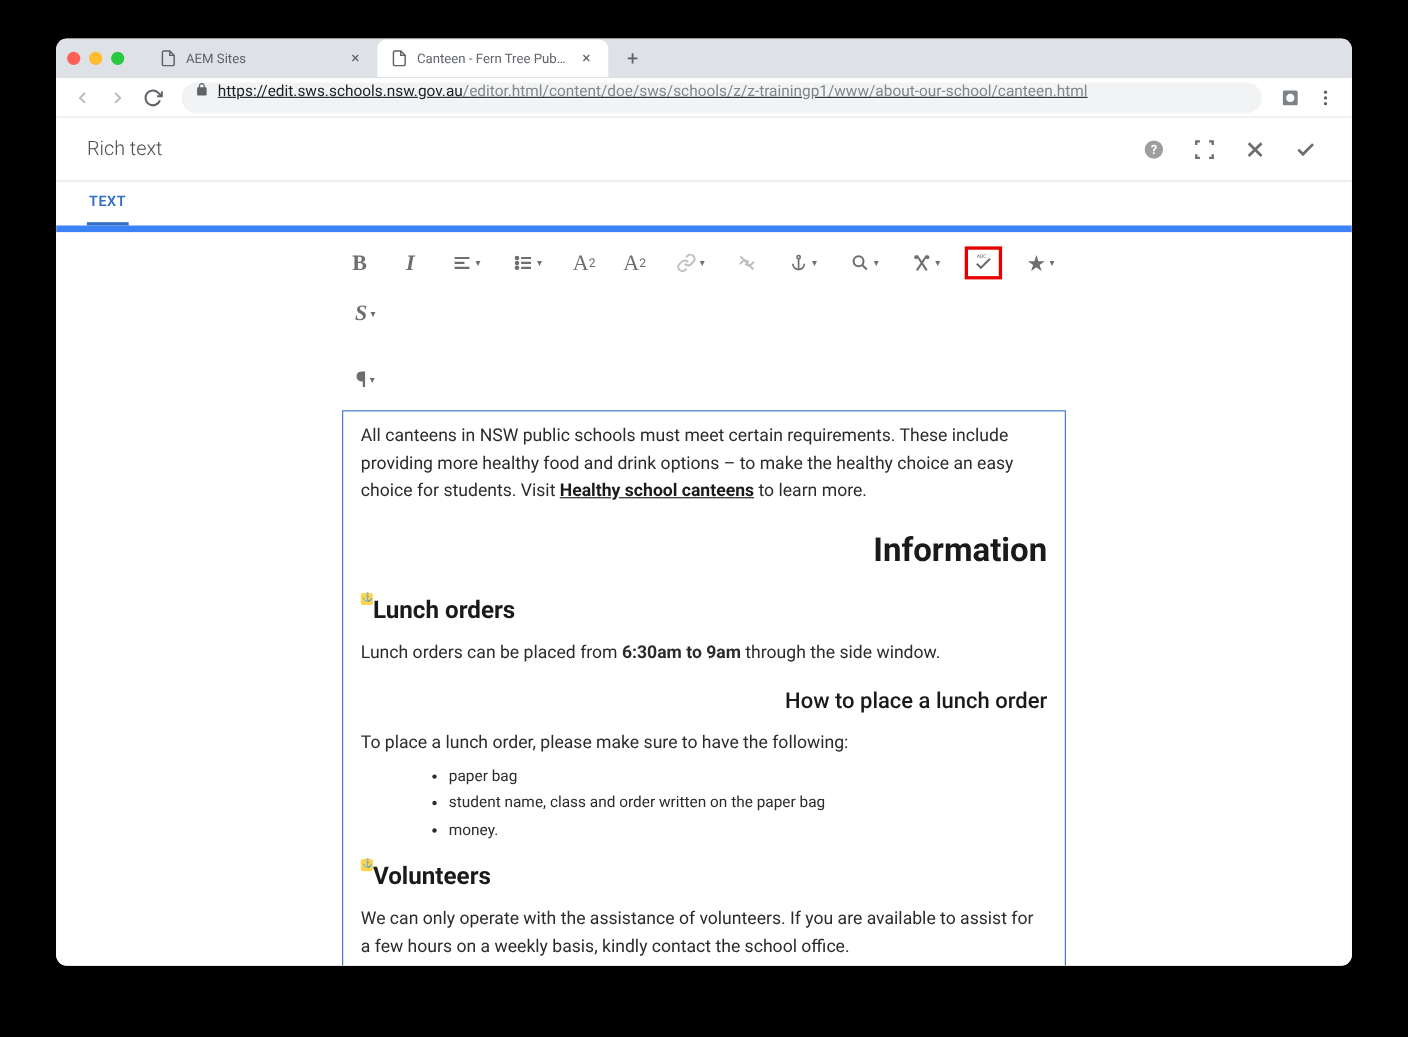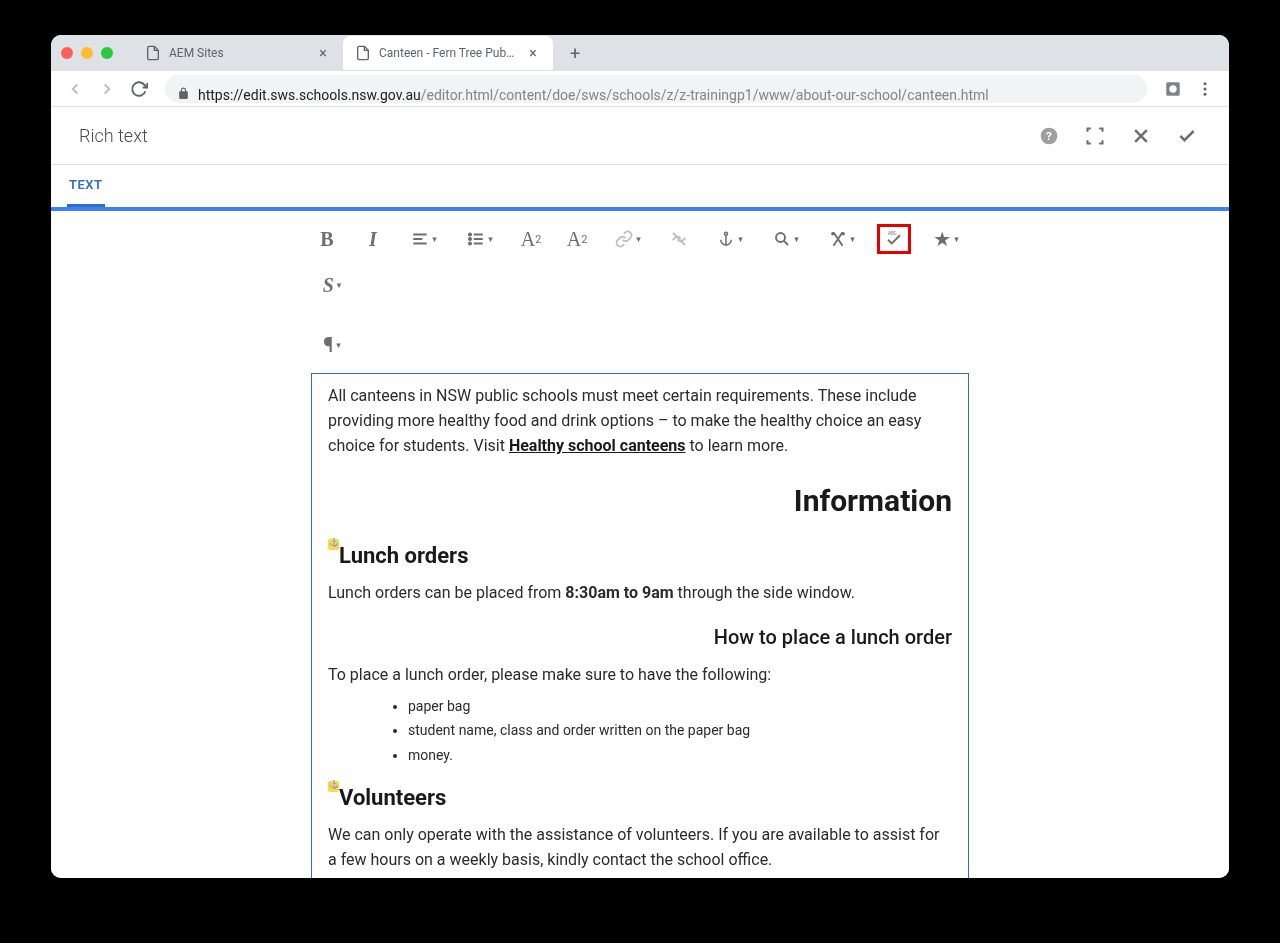--- a/index.html
+++ b/index.html
@@ -118,26 +118,27 @@
     }
     .nav-btn.disabled {
       color: #bdbdbd;
     }
     .address-bar {
       flex: 1;
       height: 28px;
       background: #f1f3f4;
       border-radius: 14px;
       display: flex;
-      align-items: flex-end;
+      align-items: flex-start;
       padding: 0 12px;
       gap: 8px;
       font-size: 14px;
       color: #202124;
       margin: 0 8px;
+      text-decoration: underline;
     }
     .lock-icon {
       color: #5f6368;
       font-size: 13px;
     }
     .url-text .url-domain {
       color: #202124;
     }
     .url-text .url-path {
       color: #80868b;
@@ -181,22 +182,22 @@
       align-items: center;
       justify-content: center;
       color: #6e6e6e;
       cursor: pointer;
     }
     .header-btn svg { width: 20px; height: 20px; }
     .tabs-row {
       height: 46px;
       display: flex;
       align-items: stretch;
-      padding: 0 16px;
-      border-bottom: 4px solid #3b82f6;
+      padding: 0 28px;
+      border-bottom: 6px solid #3b82f6;
     }
     .editor-tab {
       display: flex;
       align-items: center;
       font-size: 13px;
       font-weight: 600;
       letter-spacing: 0.5px;
       color: #326ec8;
       border-bottom: 3px solid #326ec8;
       padding: 0 2px;
@@ -504,21 +505,21 @@
     <div class="editor-area">
       <p class="body-text">
         <span>All canteens in NSW public schools must meet certain requirements. These include providing more healthy food and drink options – to make the healthy choice an easy choice for students. Visit </span><a href="#">Healthy school canteens</a><span> to learn more.</span>
       </p>
       <h2>Information</h2>
       <h3>
           <span class="anchor-marker"></span>
           <span>Lunch orders</span>
         </h3>
       <p class="body-text">
-        <span>Lunch orders can be placed from </span><strong>8:30am to 9am</strong><span> through the side window.</span>
+        <span>Lunch orders can be placed from </span><strong>6:30am to 9am</strong><span> through the side window.</span>
       </p>
       <h4>How to place a lunch order</h4>
       <p class="body-text">To place a lunch order, please make sure to have the following:</p>
       <ul>
         <li>paper bag</li>
         <li>student name, class and order written on the paper bag</li>
         <li>money.</li>
       </ul>
       <h3>
           <span class="anchor-marker"></span>

